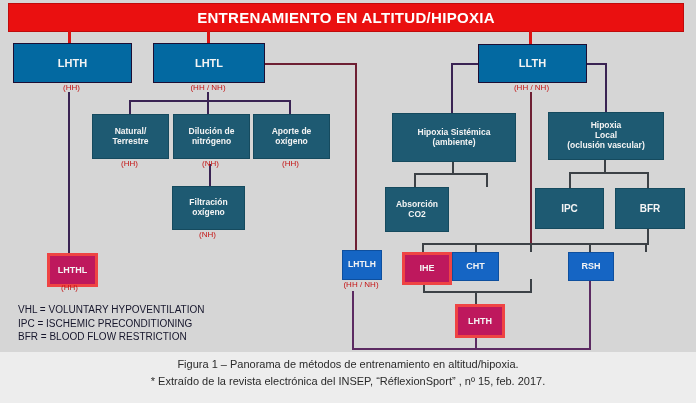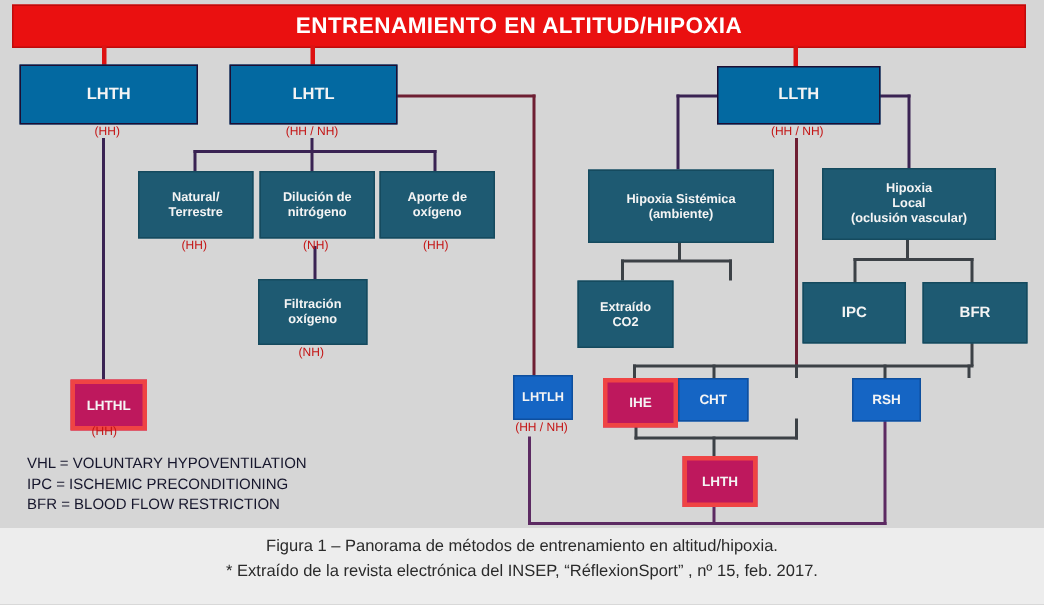--- a/index.html
+++ b/index.html
@@ -96,21 +96,21 @@
   <div class="lab" style="left:173px;top:159px;width:75px">(NH)</div>
   <div class="lab" style="left:253px;top:159px;width:75px">(HH)</div>
   <div class="box teal" style="left:172px;top:186px;width:71px;height:42px">Filtración
 oxígeno</div>
   <div class="lab" style="left:172px;top:230px;width:71px">(NH)</div>
   <div class="box teal" style="left:392px;top:113px;width:122px;height:47px">Hipoxia Sistémica
 (ambiente)</div>
   <div class="box teal" style="left:548px;top:112px;width:114px;height:46px">Hipoxia
 Local
 (oclusión vascular)</div>
-  <div class="box teal" style="left:385px;top:187px;width:62px;height:43px">Extraído
+  <div class="box teal" style="left:385px;top:187px;width:62px;height:43px">Absorción
 CO2</div>
   <div class="box teal" style="left:535px;top:188px;width:67px;height:39px;font-size:10px">IPC</div>
   <div class="box teal" style="left:615px;top:188px;width:68px;height:39px;font-size:10px">BFR</div>
 
   <div class="box slate" style="left:47px;top:253px;width:45px;height:28px">LHTHL</div>
   <div class="lab" style="left:47px;top:283px;width:45px">(HH)</div>
 
   <div class="box blue" style="left:342px;top:250px;width:38px;height:28px;font-size:8.5px">LHTLH</div>
   <div class="lab" style="left:329px;top:280px;width:64px">(HH / NH)</div>
   <div class="box slate" style="left:402px;top:252px;width:44px;height:27px">IHE</div>

